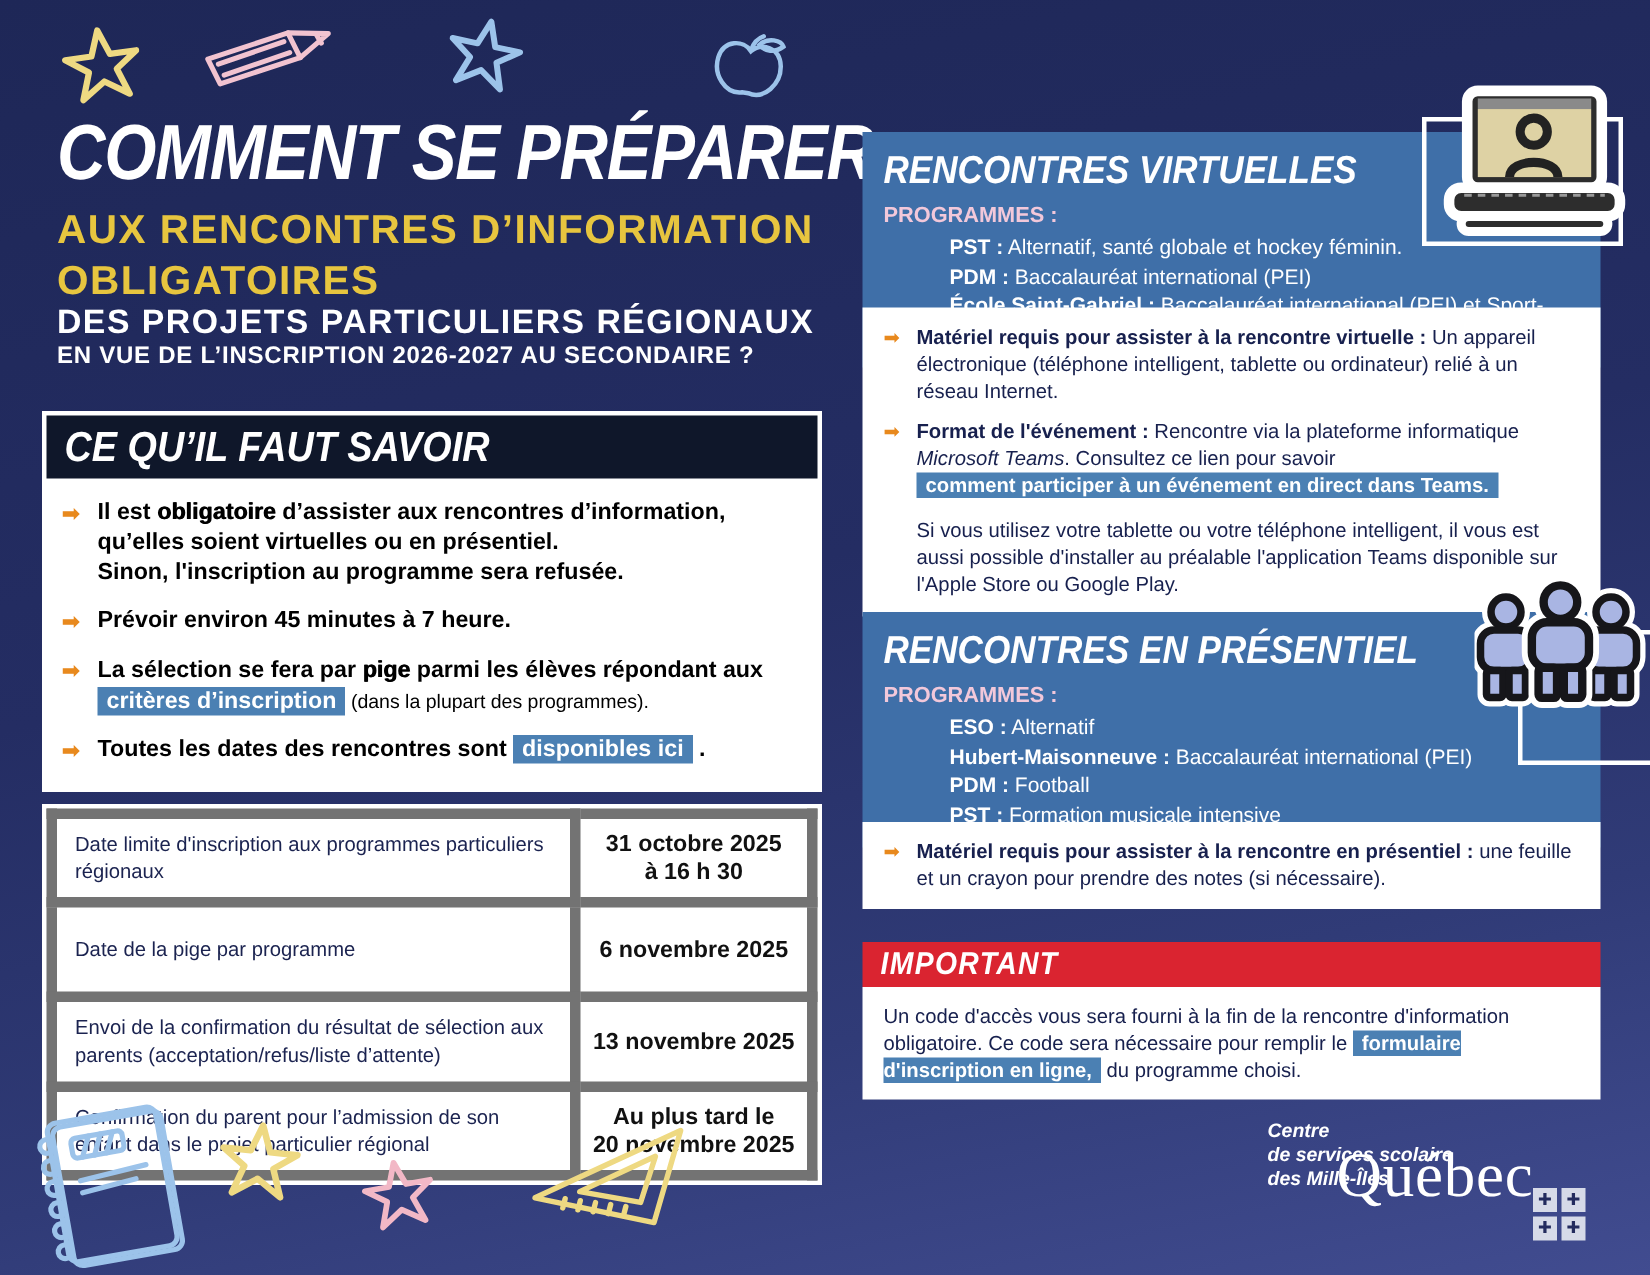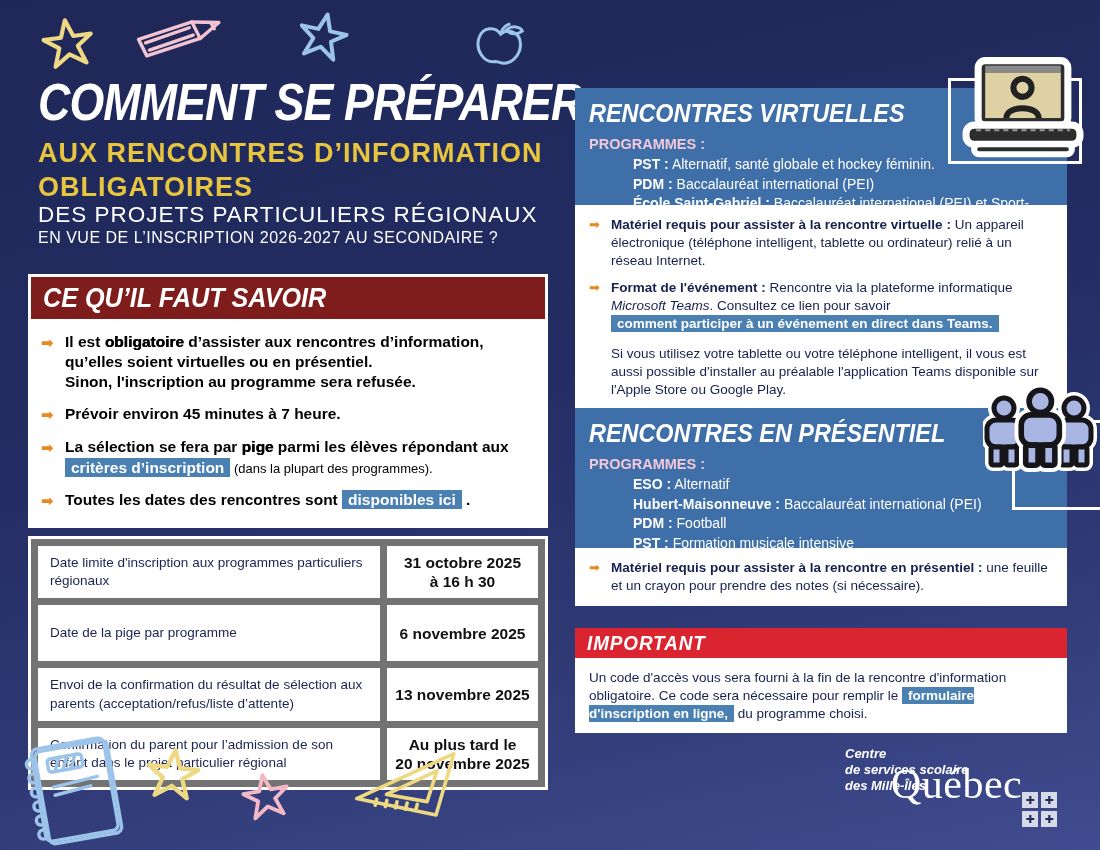--- a/index.html
+++ b/index.html
@@ -6,25 +6,25 @@
   #poster{position:relative;width:1100px;height:850px;overflow:hidden;
     font-family:"Liberation Sans","DejaVu Sans",sans-serif;
     background:linear-gradient(168deg,#1e2757 0%,#242d63 45%,#303b77 75%,#414c90 100%);}
   .abs{position:absolute;}
   .condensed{display:inline-block;transform:scaleX(.86);transform-origin:0 50%;white-space:nowrap;}
   .condensed2{display:inline-block;transform:scaleX(.9);transform-origin:0 50%;white-space:nowrap;}
 
   
   .main-title{left:38px;top:72px;color:#fff;font-size:52px;font-weight:bold;font-style:italic;letter-spacing:-1px;}
   .sub-yellow{color:#e7c53f;font-weight:bold;font-size:27px;letter-spacing:1px;}
-  .sub-white{color:#fff;font-weight:normal;}
+  .sub-white{color:#fff;font-weight:bold;}
 
   
   .panel-white{background:#fff;color:#17204e;}
-  .blue-bar{background:#7f1d1d;color:#fff;font-style:italic;font-weight:bold;}
+  .blue-bar{background:#0f172a;color:#fff;font-style:italic;font-weight:bold;}
   .panel-blue{background:#3f6fa8;color:#fff;}
 
   
   .savoir{left:28px;top:274px;width:520px;padding:3px;background:#fff;box-sizing:border-box;}
   .savoir-head{height:42px;line-height:42px;padding-left:12px;font-size:28px;}
   .savoir-body{padding:13px 14px 10px 10px;font-size:15.5px;font-weight:bold;line-height:1.3;}
   .bullet{display:flex;margin-bottom:12px;}
   .bullet:last-child{margin-bottom:4px;}
   .arrow{flex:0 0 24px;color:#e8891d;font-size:15px;line-height:1.4;}
   .btxt{flex:1;}

